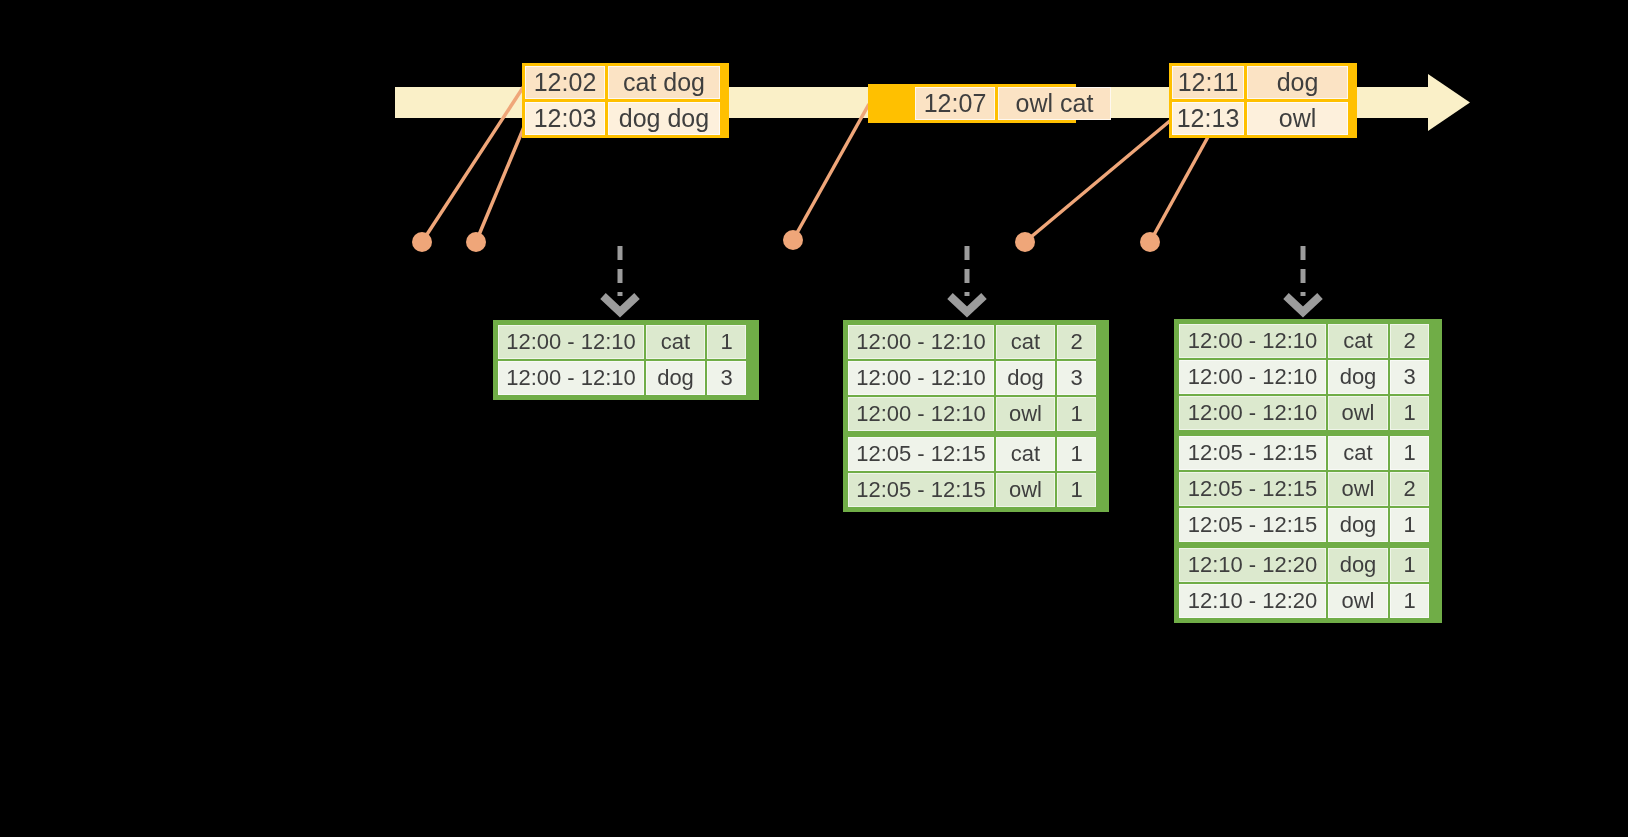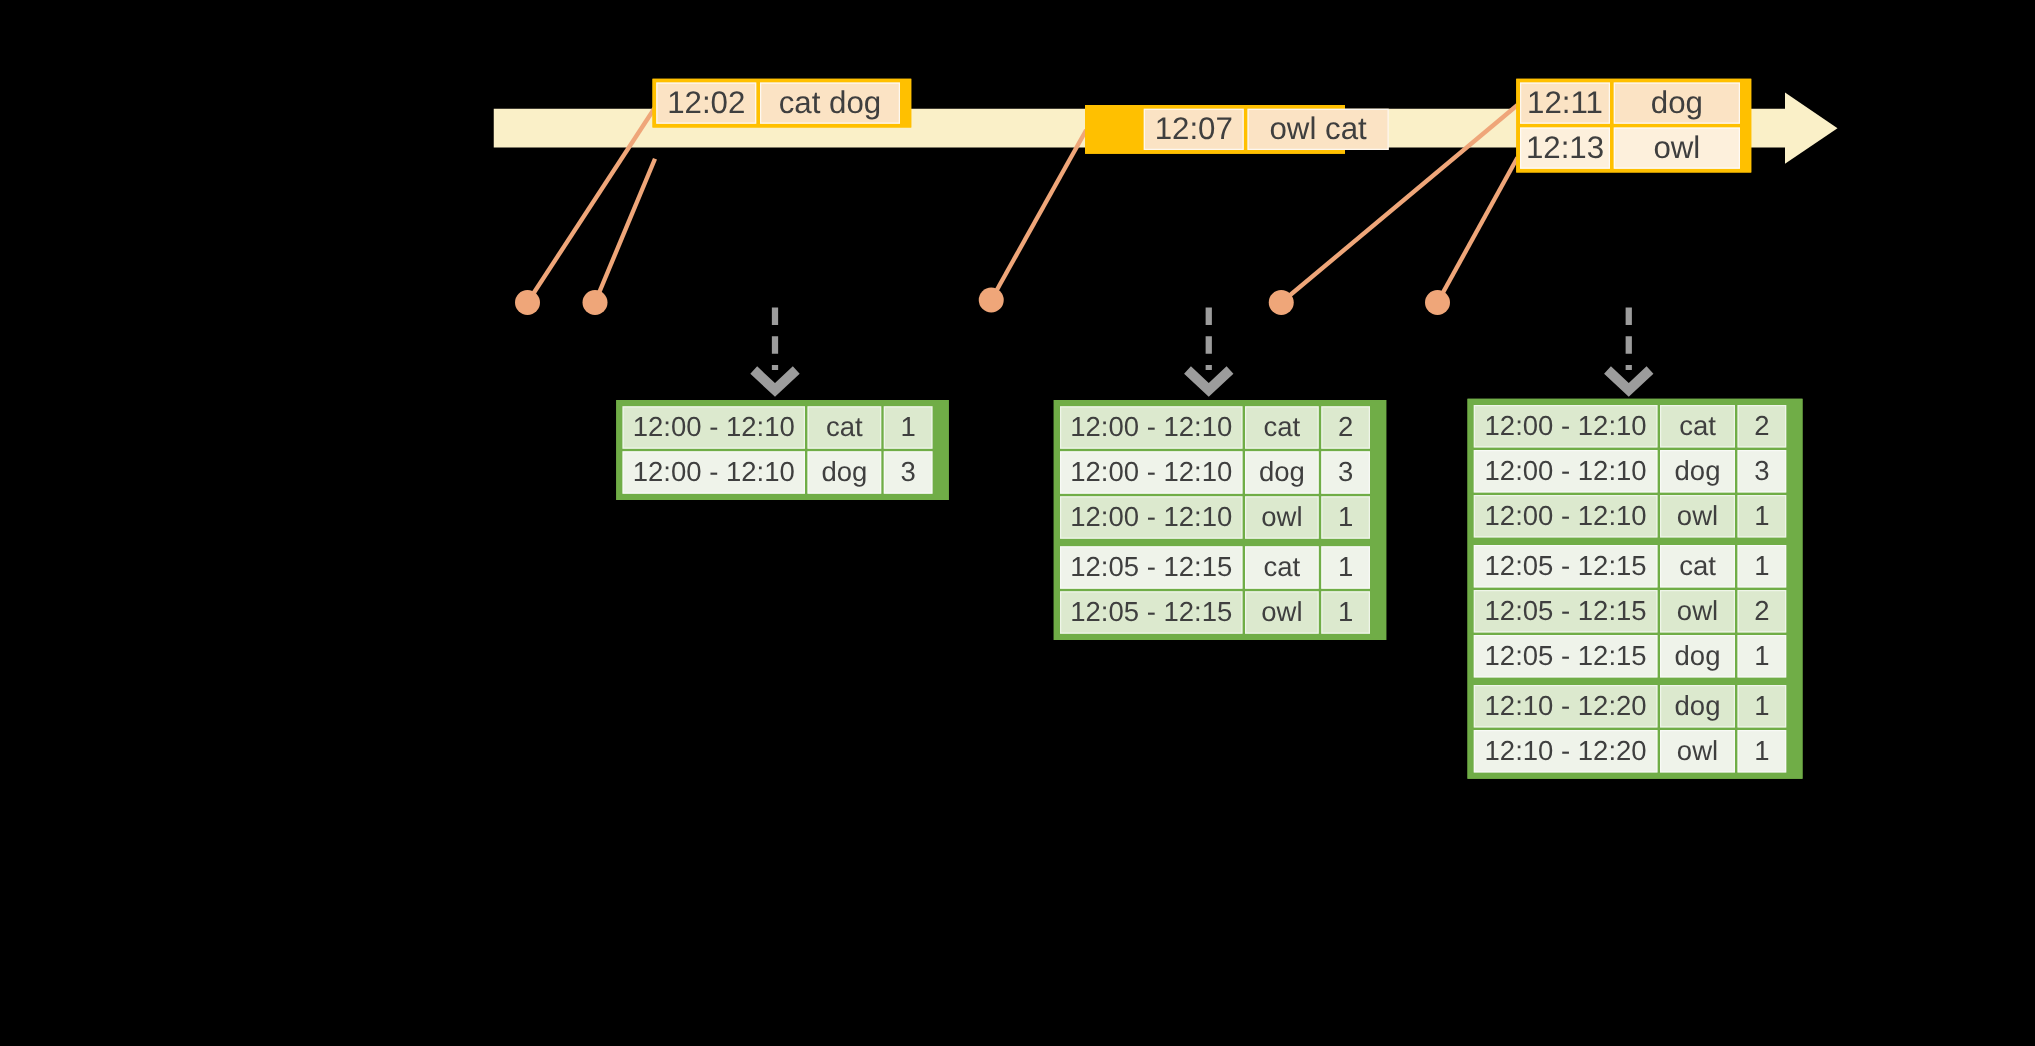--- a/index.html
+++ b/index.html
@@ -27,21 +27,21 @@
     display:flex;align-items:center;justify-content:center;
     font-size:25px;height:33px;
     outline:1px solid rgba(255,255,255,.75);outline-offset:-1px;
   }
   .e-dark{background:var(--event-row-dark);}
   .e-light{background:var(--event-row-light);}
   #etable-1{left:522px;top:63px;width:201px;}
   #etable-1 .e-row{grid-template-columns:80px 112px;}
   #etable-2{left:868px;top:84px;width:202px;}
   #etable-2 .e-row{grid-template-columns:80px 113px;padding-left:44px;}
-  #etable-3{left:1213px;top:63px;width:182px;}
+  #etable-3{left:1169px;top:63px;width:182px;}
   #etable-3 .e-row{grid-template-columns:72px 101px;}
 
   
   .gtable{
     position:absolute;z-index:2;background:var(--result-border);
     padding:4px;display:flex;flex-direction:column;gap:2px;
     border:1px solid var(--result-border);
     text-align:center;
   }
   .g-row{display:grid;gap:2px;}
@@ -88,20 +88,24 @@
     <polyline class="trigger-head" points="950,296 967,312 984,296"></polyline>
     <line class="trigger" x1="1303" y1="246" x2="1303" y2="296"></line>
     <polyline class="trigger-head" points="1286,296 1303,312 1320,296"></polyline>
   </svg>
 
   <div class="etable" id="etable-1">
     <div class="e-row">
       <div class="e-cell e-dark">12:02</div>
       <div class="e-cell e-dark">cat dog</div>
     </div>
+    <div class="e-row">
+      <div class="e-cell e-light">12:03</div>
+      <div class="e-cell e-light">dog dog</div>
+    </div>
   </div>
 
   <div class="etable" id="etable-2">
     <div class="e-row">
       <div class="e-cell e-dark">12:07</div>
       <div class="e-cell e-dark">owl cat</div>
     </div>
   </div>
 
   <div class="etable" id="etable-3">

